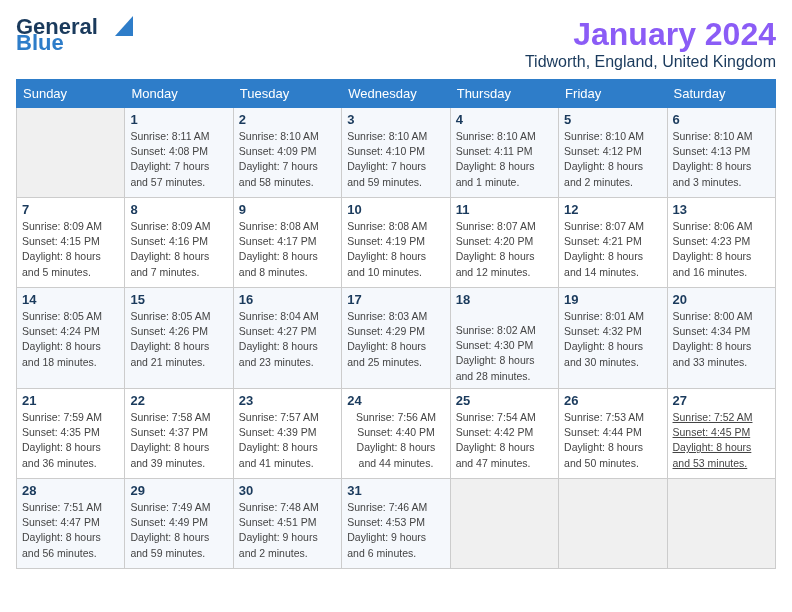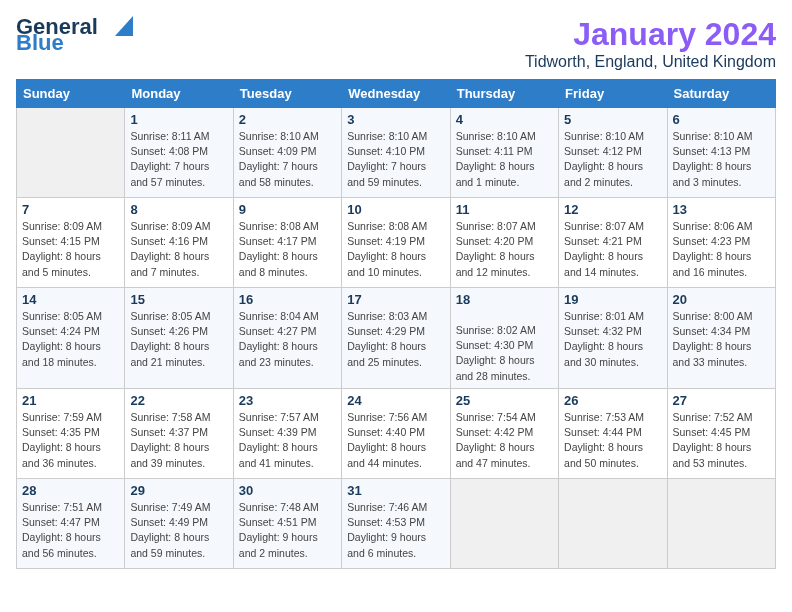--- a/index.html
+++ b/index.html
@@ -44,21 +44,21 @@
       width: 100%;
       border-collapse: collapse;
       table-layout: fixed;
     }
     thead tr th {
       background: #2e7dc9;
       color: #fff;
       text-align: left;
       padding: 6px 6px;
       font-size: 13px;
-      font-weight: bold;
+      font-weight: normal;
       border: 1px solid #2e7dc9;
     }
     tbody tr td {
       border: 1px solid #ccc;
       vertical-align: top;
       padding: 4px 5px;
       font-size: 11px;
       color: #333;
       height: 90px;
     }
@@ -281,42 +281,42 @@
         </td>
         <td>
           <span class="day-number">23</span>
           <div class="day-info" style="white-space: pre-line;">Sunrise: 7:57 AM
 Sunset: 4:39 PM
 Daylight: 8 hours
 and 41 minutes.</div>
         </td>
         <td>
           <span class="day-number">24</span>
-          <div class="day-info" style="white-space: pre-line;">Sunrise: 7:56 AM
+          <div class="day-info" style="white-space: pre-line; text-align: center;">Sunrise: 7:56 AM
 Sunset: 4:40 PM
 Daylight: 8 hours
 and 44 minutes.</div>
         </td>
         <td>
           <span class="day-number">25</span>
           <div class="day-info" style="white-space: pre-line;">Sunrise: 7:54 AM
 Sunset: 4:42 PM
 Daylight: 8 hours
 and 47 minutes.</div>
         </td>
         <td>
           <span class="day-number">26</span>
           <div class="day-info" style="white-space: pre-line;">Sunrise: 7:53 AM
 Sunset: 4:44 PM
 Daylight: 8 hours
 and 50 minutes.</div>
         </td>
         <td>
           <span class="day-number">27</span>
-          <div class="day-info" style="white-space: pre-line;">Sunrise: 7:52 AM
+          <div class="day-info" style="white-space: pre-line; text-decoration: underline;">Sunrise: 7:52 AM
 Sunset: 4:45 PM
 Daylight: 8 hours
 and 53 minutes.</div>
         </td>
       </tr>
       <tr>
         <td>
           <span class="day-number">28</span>
           <div class="day-info" style="white-space: pre-line;">Sunrise: 7:51 AM
 Sunset: 4:47 PM

